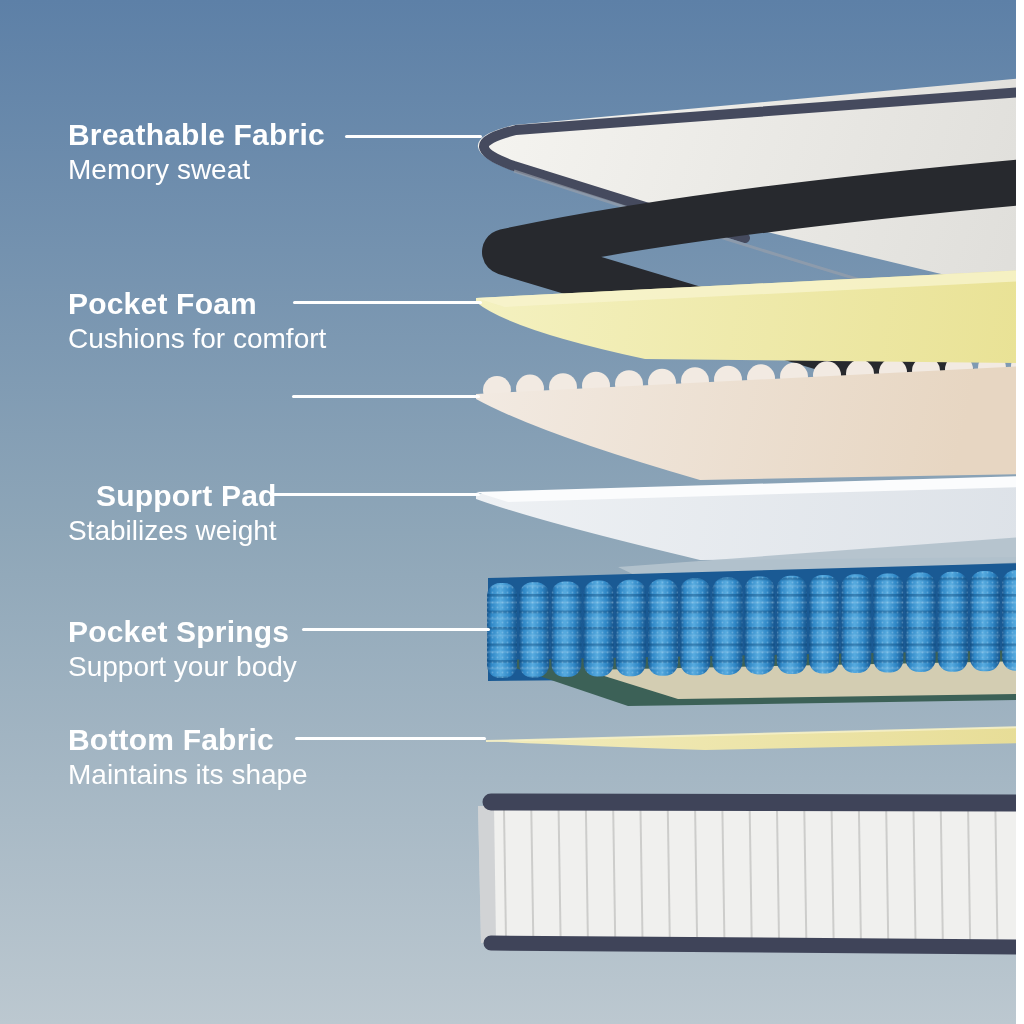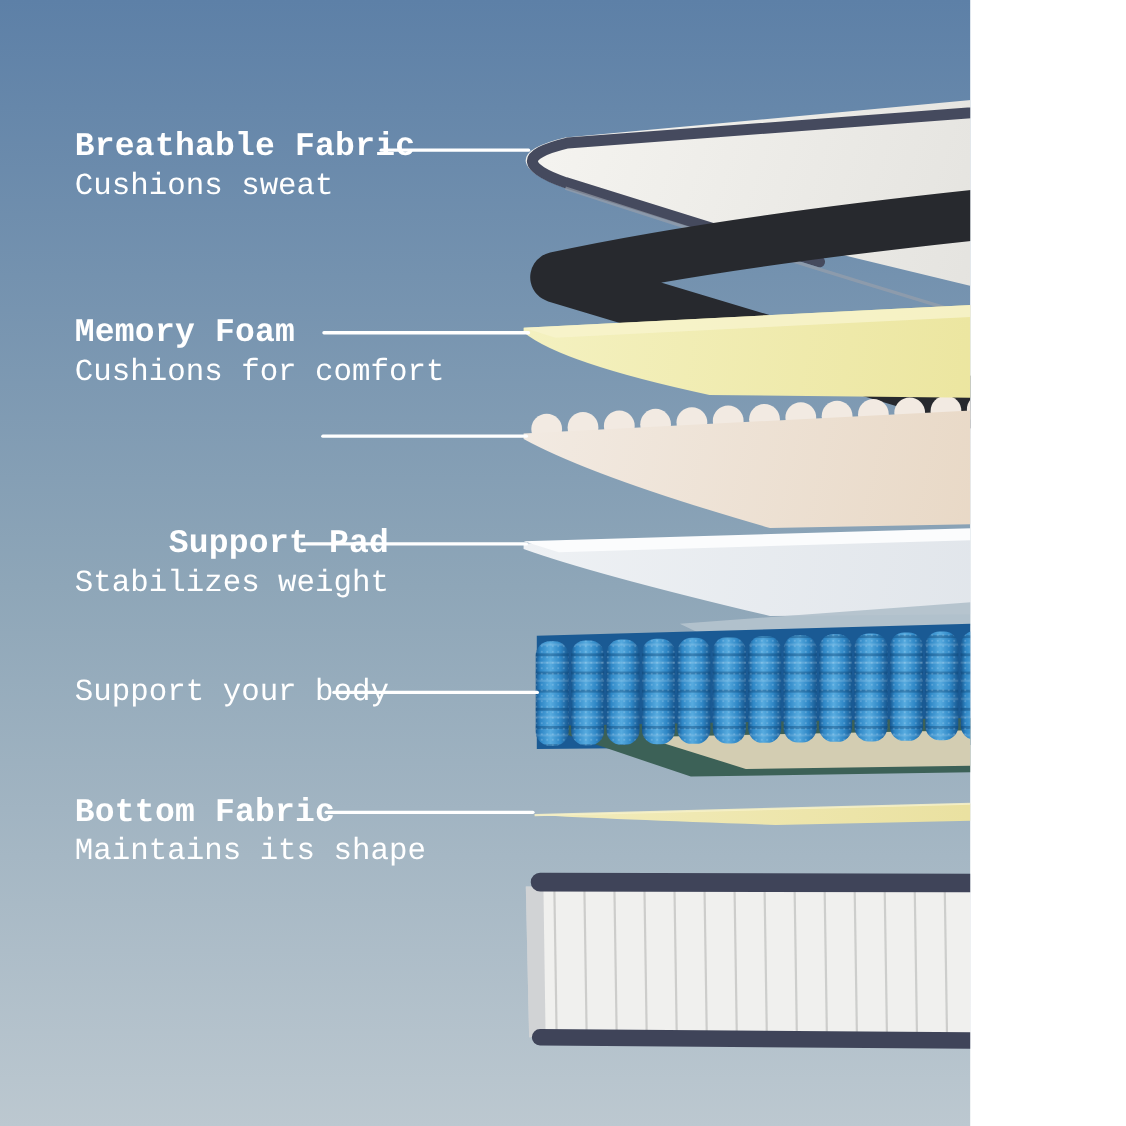--- a/index.html
+++ b/index.html
@@ -1,18 +1,18 @@
 <!DOCTYPE html>
 <html><head>
 <meta charset="utf-8">
 <style>
   html,body{margin:0;padding:0;}
   .canvas{
-    position:relative;width:882px;height:1024px;overflow:hidden;
-    font-family:Liberation Mono, monospace;
+    position:relative;width:1016px;height:1024px;overflow:hidden;
+    font-family:Liberation Sans, sans-serif;
     background:linear-gradient(180deg,var(--bg-top,#5d80a7) 0%,var(--bg-mid,#8ea6b8) 52%,var(--bg-bottom,#bcc8d0) 100%);
   }
   .scene{position:absolute;left:0;top:0;}
   .lb{position:absolute;left:68px;color:var(--label,#ffffff);}
   .lb h2{margin:0;font-size:30px;line-height:37px;font-weight:700;letter-spacing:.2px;}
   .lb p{margin:0;font-size:28px;line-height:34px;font-weight:400;}
   .cl{position:absolute;height:3px;background:var(--line,#ffffff);border-radius:2px;}
   .lb1{top:116px;} .cl1{top:135px;left:345px;width:137px;}
   .lb2{top:285px;} .cl2{top:301px;left:293px;width:189px;}
   .lb3{top:376px;} .cl3{top:395px;left:292px;width:188px;}
@@ -236,31 +236,32 @@
 
   <div class="cl cl1"></div>
   <div class="cl cl2"></div>
   <div class="cl cl3"></div>
   <div class="cl cl4"></div>
   <div class="cl cl5"></div>
   <div class="cl cl6"></div>
 
   <div class="lb lb1">
     <h2>Breathable Fabric</h2>
-    <p>Cushions sweat</p>
+    <p>Memory sweat</p>
   </div>
   <div class="lb lb2">
-    <h2>Memory Foam</h2>
+    <h2>Pocket Foam</h2>
     <p>Cushions for comfort</p>
   </div>
   <div class="lb lb4">
     <h2>Support Pad</h2>
     <p>Stabilizes weight</p>
   </div>
   <div class="lb lb5">
+    <h2>Pocket Springs</h2>
     <p>Support your body</p>
   </div>
   <div class="lb lb6">
     <h2>Bottom Fabric</h2>
     <p>Maintains its shape</p>
   </div>
 
 </div>
 
 </body></html>

